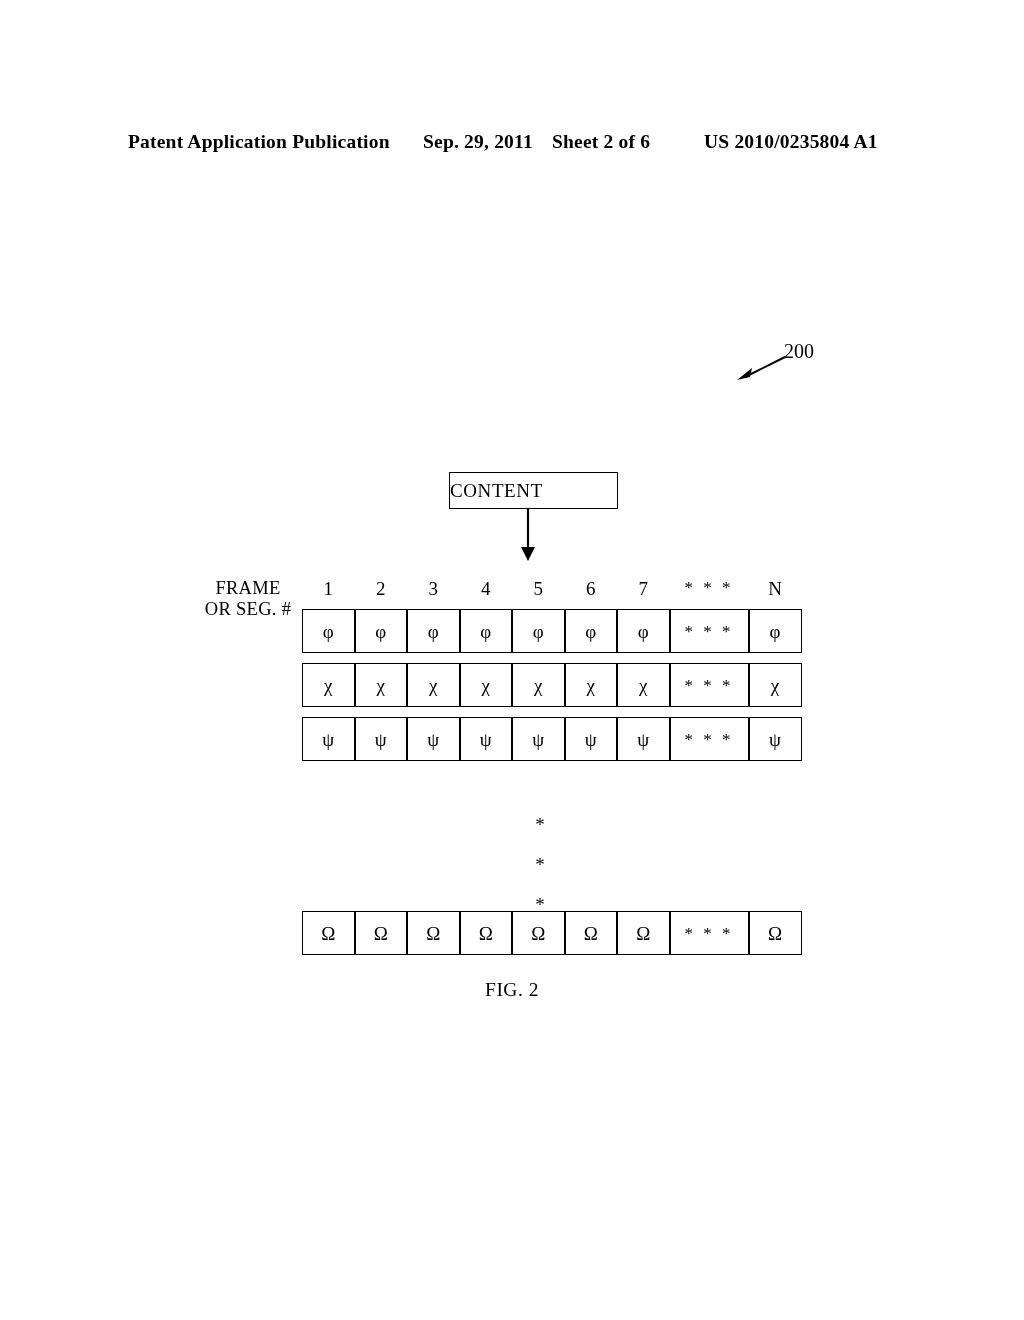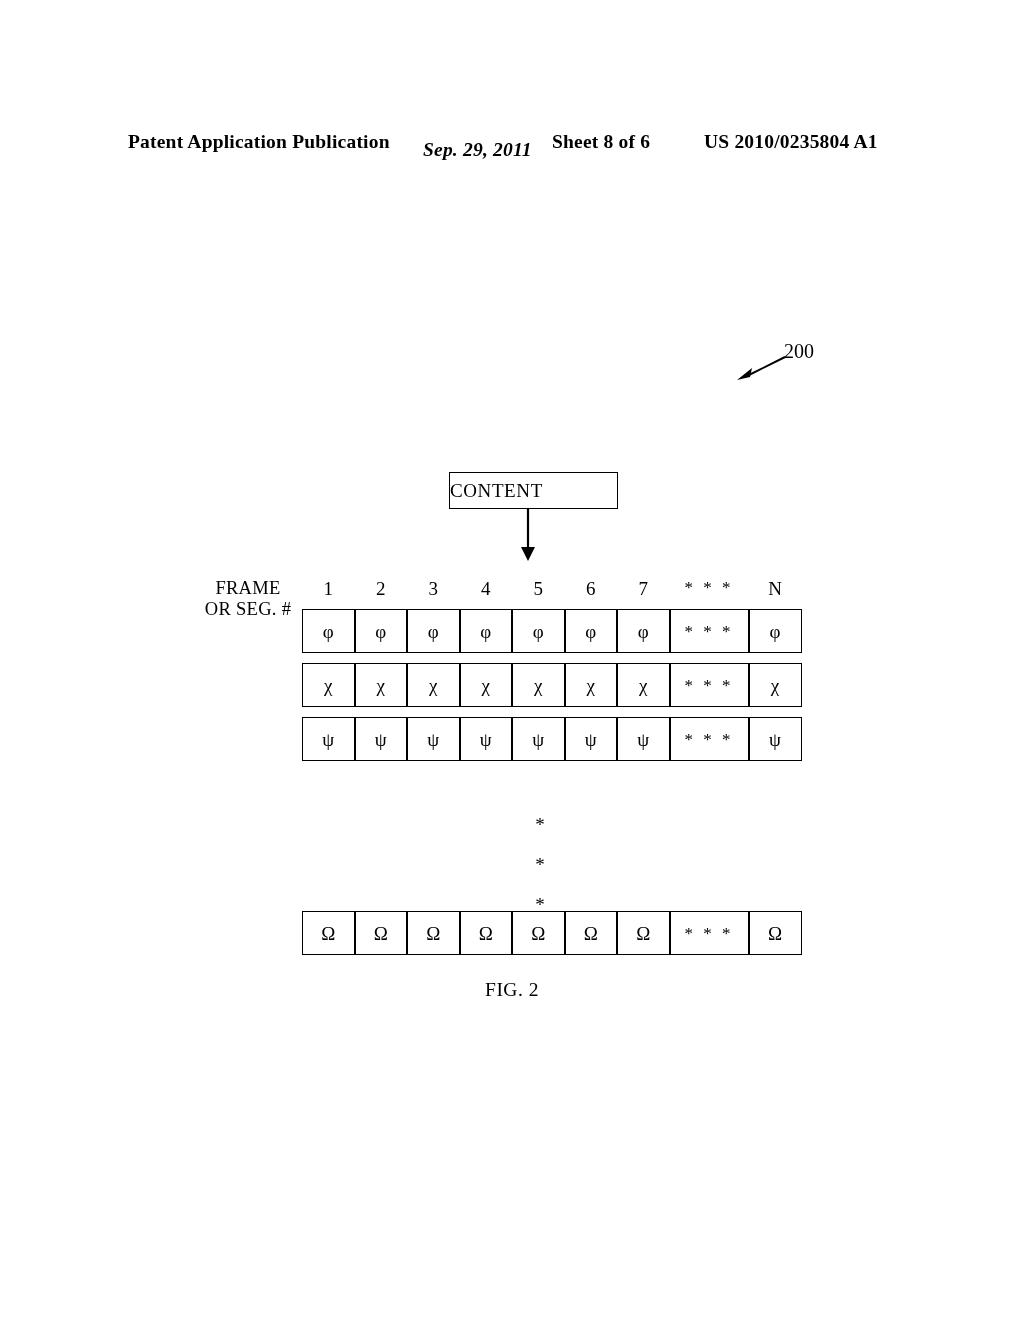--- a/index.html
+++ b/index.html
@@ -27,21 +27,21 @@
     display: flex;
     flex-direction: row;
     align-items: baseline;
     font-weight: bold;
     font-size: 19.5px;
     letter-spacing: 0.2px;
     white-space: nowrap;
     margin-top: 45px;
   }
   .hdr-pub   { position: absolute; left: 128px; top: 0; }
-  .hdr-date  { position: absolute; left: 423px; top: 8px; font-style: italic; }
+  .hdr-date  { position: absolute; left: 423px; top: 0; }
   .hdr-sheet { position: absolute; left: 552px; top: 0; }
   .hdr-num   { position: absolute; left: 704px; top: 0; }
 
   
   .ref-200 {
     position: absolute;
     left: 784px;
     top: 340px;
     font-size: 20px;
     font-weight: normal;
@@ -156,21 +156,21 @@
     font-size: 19.5px;
     letter-spacing: 0.5px;
   }
 </style>
 </head>
 <body>
 
 <div class="page-header">
   <span class="hdr-pub">Patent Application Publication</span>
   <span class="hdr-date">Sep. 29, 2011</span>
-  <span class="hdr-sheet">Sheet 8 of 6</span>
+  <span class="hdr-sheet">Sheet 2 of 6</span>
   <span class="hdr-num">US 2010/0235804 A1</span>
 </div>
 
 <span class="ref-200">200</span>
 <svg class="ref-arrow" viewBox="0 0 52 26">
   <line x1="50" y1="2" x2="12" y2="21" stroke="#000" stroke-width="2"></line>
   <polygon points="2,25 17,13 15,22" fill="#000"></polygon>
 </svg>
 
 <div class="content-box">

